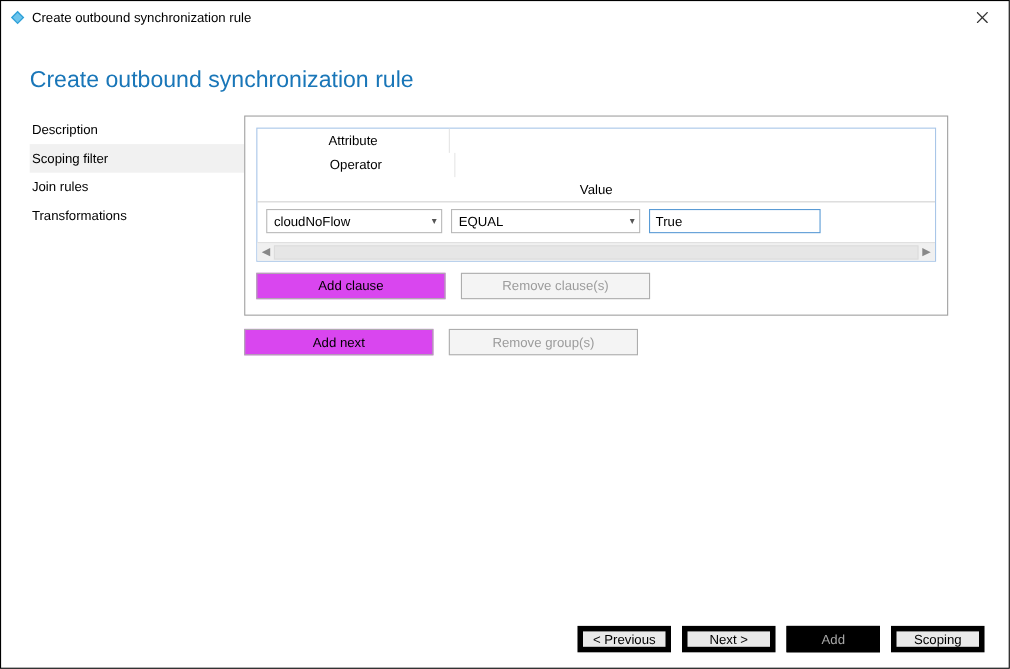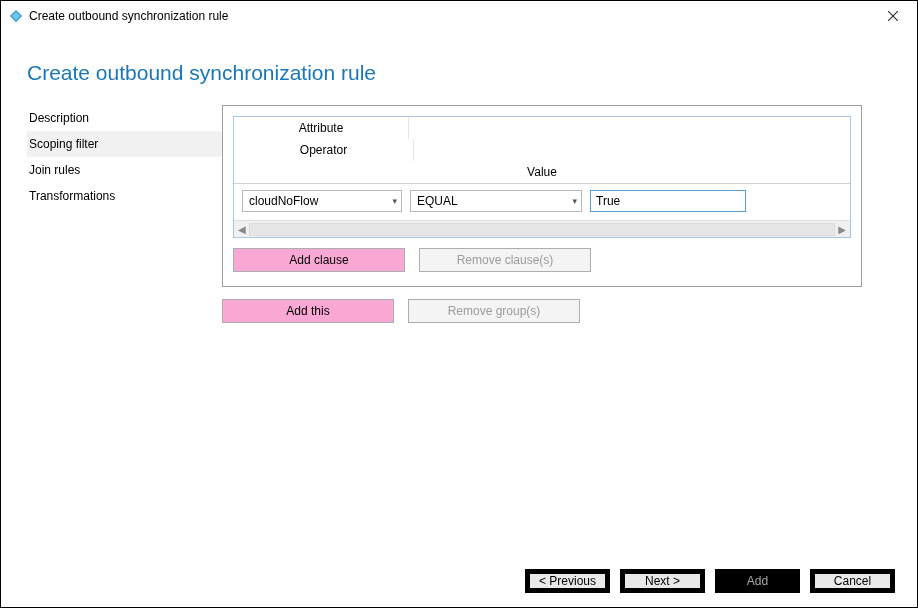--- a/index.html
+++ b/index.html
@@ -157,21 +157,21 @@
       height: 24px;
       font-size: 12px;
       border: 1px solid #adadad;
       background: #f0f0f0;
       cursor: pointer;
       display:flex;
       align-items:center;
       justify-content:center;
     }
     .btn.normal {
-      background: #f9a8d4;
+      background: #d946ef;
     }
     .btn.disabled {
       color: #9c9c9c;
       background: #f4f4f4;
       cursor: default;
     }
     .group-row {
       display: flex;
       gap: 14px;
       margin-top: 12px;
@@ -260,24 +260,24 @@
         </div>
       </div>
 
       <div class="btn-row">
         <div class="btn normal">Add clause</div>
         <div class="btn disabled">Remove clause(s)</div>
       </div>
     </div>
 
     <div class="group-row">
-      <div class="btn normal">Add this</div>
+      <div class="btn normal">Add next</div>
       <div class="btn disabled">Remove group(s)</div>
     </div>
   </div>
 </div>
 
 <div class="footer">
   <div class="foot-btn">&lt; Previous</div>
   <div class="foot-btn">Next &gt;</div>
   <div class="foot-btn disabled">Add</div>
-  <div class="foot-btn">Cancel</div>
+  <div class="foot-btn">Scoping</div>
 </div>
 
 </body></html>

